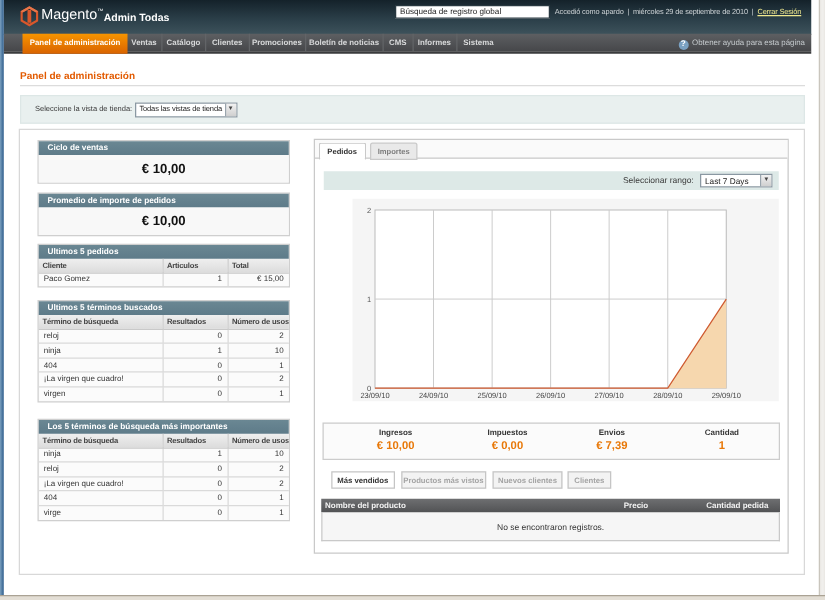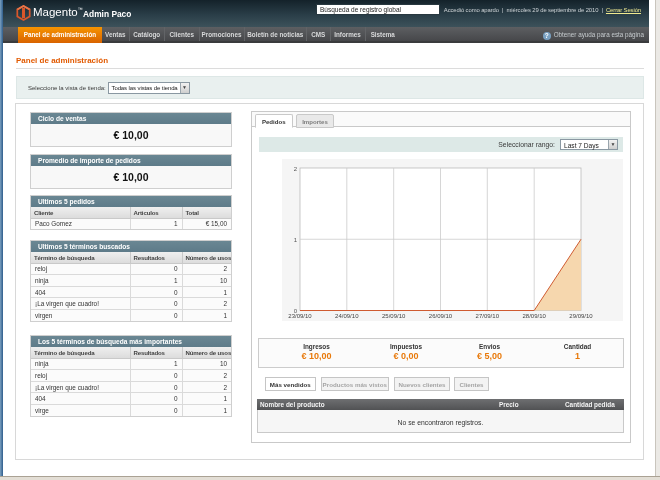--- a/index.html
+++ b/index.html
@@ -82,21 +82,21 @@
 <div class="abs" id="statusbar"></div>
 <div class="abs" id="rightline"></div>
 
 <div class="abs" id="header">
   <svg class="abs" style="left:12.5px;top:3.5px" width="15" height="18" viewBox="0 0 100 108">
     <path fill="#d9572b" fill-rule="evenodd" d="M50 0 L97 27 V81 L50 108 L3 81 V27 Z M50 13.5 L14.5 33.5 V74.5 L50 94.5 L85.5 74.5 V33.5 Z"></path>
     <path fill="#d9572b" d="M40 20 H60 V88 H40 Z"></path>
     <path fill="#e8764a" d="M50 0 L97 27 L85.5 33.5 L50 13.5 L14.5 33.5 L3 27 Z"></path>
   </svg>
   <div class="abs" id="logotext">Magento<span style="font-size:5px;vertical-align:5px">™</span></div>
-  <div class="abs" id="admintext">Admin Paco</div>
+  <div class="abs" id="admintext">Admin Todas</div>
   <div class="abs" id="searchbox">Búsqueda de registro global</div>
   <div class="abs" id="headright">Accedió como apardo&nbsp; | &nbsp;miércoles 29 de septiembre de 2010&nbsp; | &nbsp;<a>Cerrar Sesión</a></div>
 </div>
 
 <div class="abs" id="nav">
   <div id="navtab">Panel de administración</div>
   <div class="navitem" style="left:99px;width:27.5px">Ventas</div>
   <div class="navitem" style="left:126.5px;width:35.5px">Catálogo</div>
   <div class="navitem" style="left:162px;width:34.5px">Clientes</div>
   <div class="navitem" style="left:196.5px;width:45px">Promociones</div>
@@ -273,21 +273,21 @@
     <div class="stat" style="left:27.5px">
         <div class="lab">Ingresos</div>
         <div class="val">€ 10,00</div>
       </div>
     <div class="stat" style="left:117px">
         <div class="lab">Impuestos</div>
         <div class="val">€ 0,00</div>
       </div>
     <div class="stat" style="left:200.5px">
         <div class="lab">Envios</div>
-        <div class="val">€ 5,00</div>
+        <div class="val">€ 7,39</div>
       </div>
     <div class="stat" style="left:288.5px">
         <div class="lab">Cantidad</div>
         <div class="val">1</div>
       </div>
   </div>
   <div class="tab2 on" style="left:12.5px;width:51.5px">Más vendidos</div>
   <div class="tab2 off" style="left:68.5px;width:68.5px">Productos más vistos</div>
   <div class="tab2 off" style="left:142px;width:56px">Nuevos clientes</div>
   <div class="tab2 off" style="left:202px;width:35px">Clientes</div>

